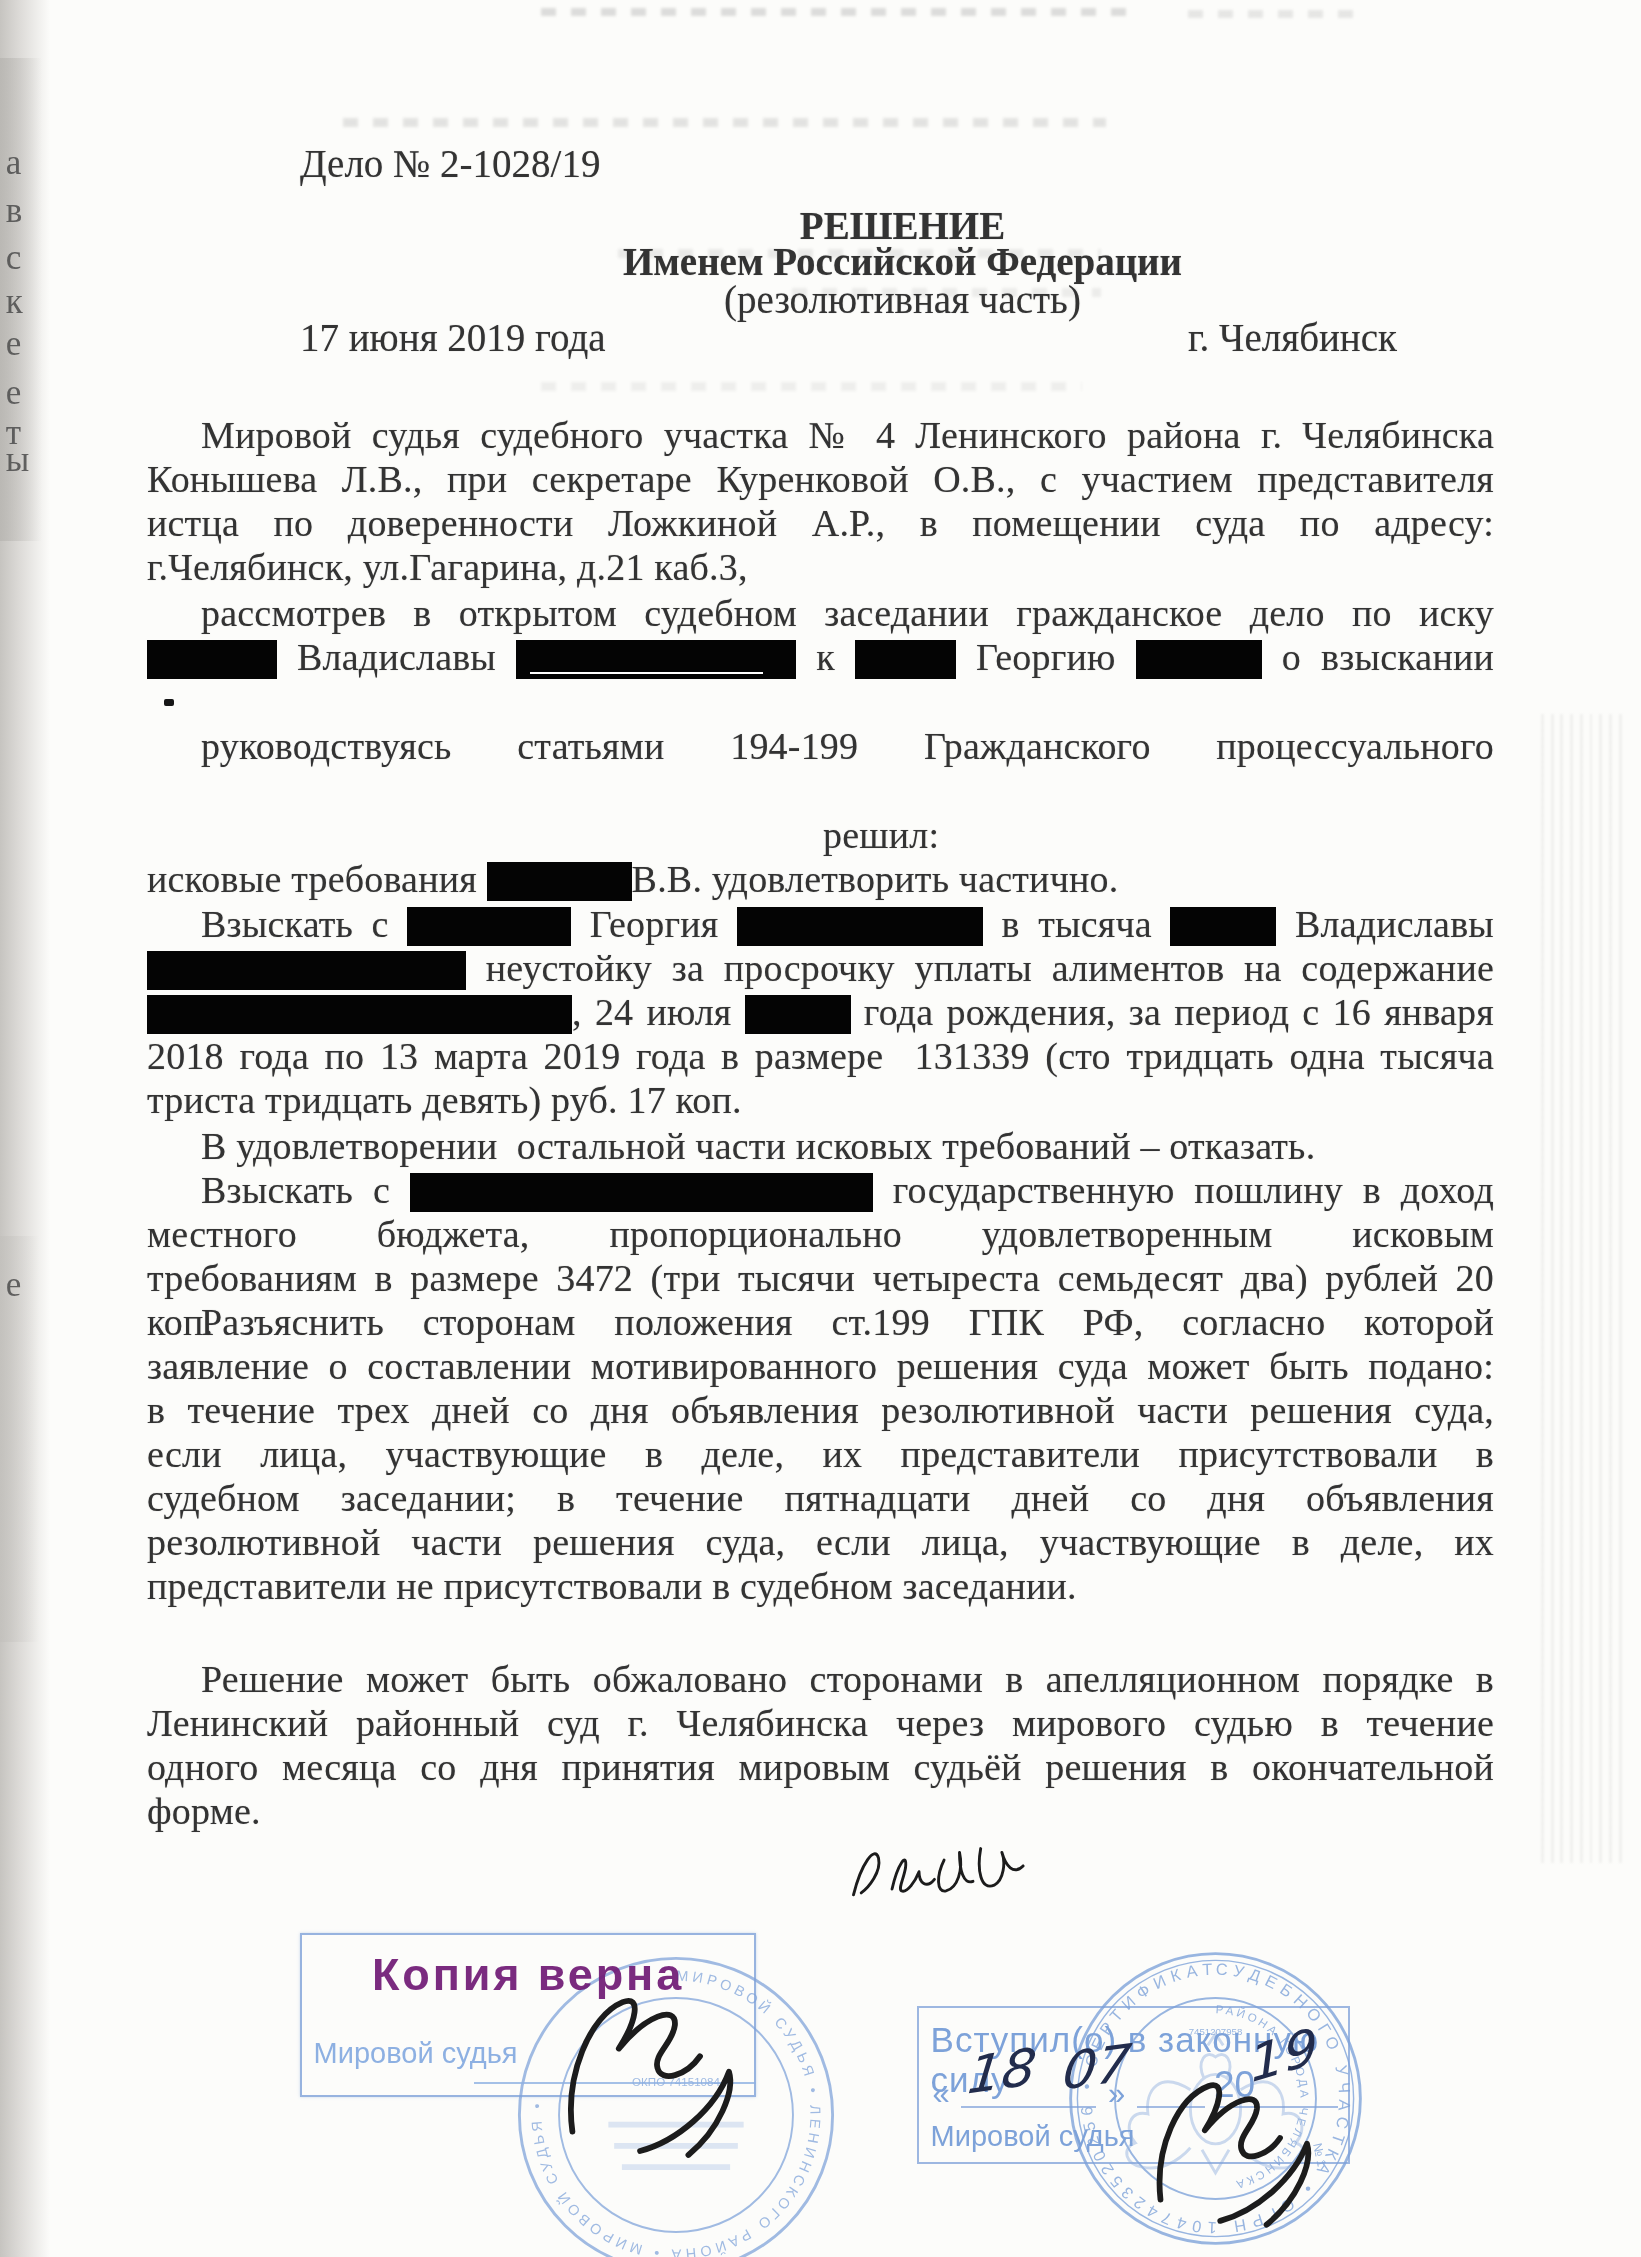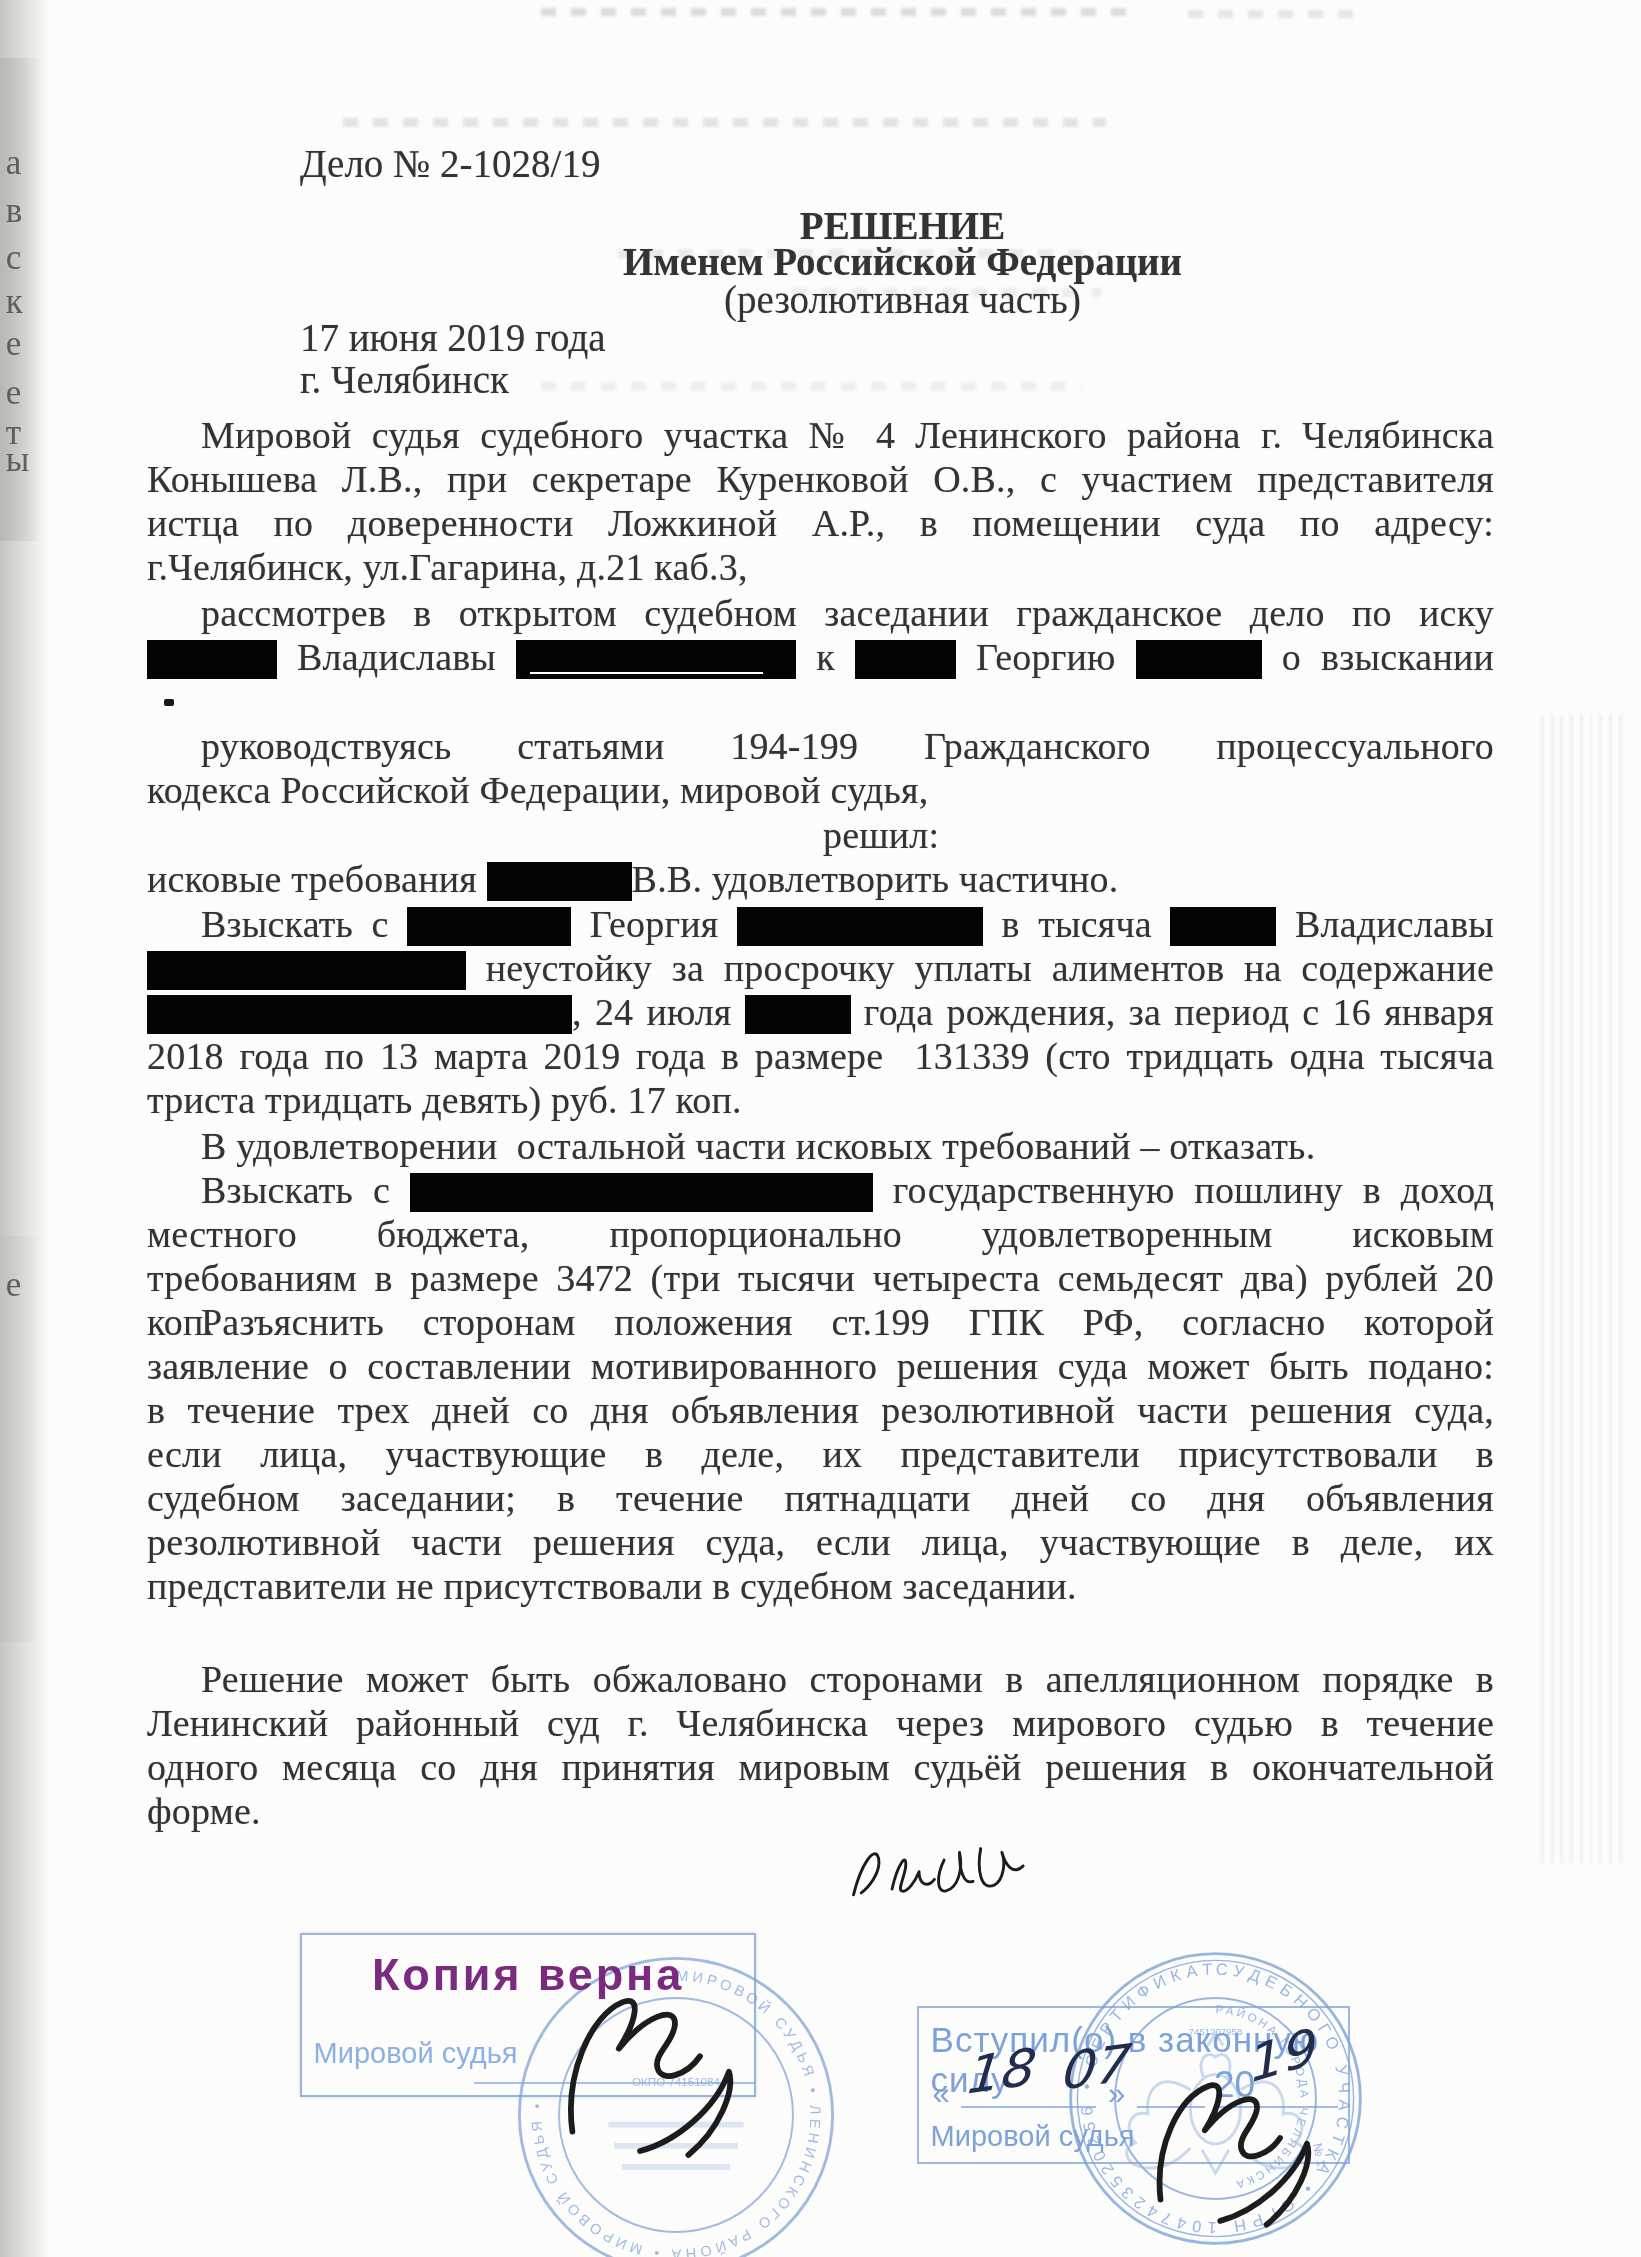--- a/index.html
+++ b/index.html
@@ -20,21 +20,21 @@
   .margin-letter{position:absolute;left:5.8px;font-size:35px;color:#4c4c4c;opacity:.85;
     font-family:"Liberation Serif",serif;}
   
   .textcol{position:absolute;left:147px;top:0;width:1347px;height:100%;
     text-shadow:0 0 1px rgba(70,70,70,.45);}
   .hline{position:absolute;left:0;width:100%;line-height:42px;font-size:39px;}
   .case-line{top:143px;padding-left:153px;}
   .t-bold{font-weight:bold;}
   .center935{text-align:center;padding-left:164px;box-sizing:border-box;}
   .date-row{top:317px;display:flex;justify-content:space-between;
-    padding-left:153px;padding-right:97px;box-sizing:border-box;flex-direction:column;}
+    padding-left:153px;padding-right:97px;box-sizing:border-box;}
   .para{position:absolute;left:0;width:100%;}
   .line{height:44px;line-height:44px;font-size:38px;letter-spacing:0.2px;}
   .line.just{text-align:justify;text-align-last:justify;}
   .redact{display:inline-block;height:39px;background:#040404;vertical-align:-8.7px;position:relative;}
   .redact.wline::after{content:'';position:absolute;left:5%;right:12%;bottom:4.8px;height:1.9px;background:#fff;}
   .artifact-dot{display:inline-block;width:9.7px;height:7.7px;background:#161616;border-radius:1.9px;
     margin-left:17.4px;vertical-align:7.7px;}
   .sig-row{position:absolute;left:0;top:1825px;width:100%;display:flex;justify-content:space-between;
     padding-left:122px;padding-right:157px;box-sizing:border-box;font-size:39px;line-height:44px;}
   
@@ -102,21 +102,20 @@
           <div class="line just"><span>истца по доверенности Ложкиной А.Р., в помещении суда по адресу:</span></div>
           <div class="line"><span>г.Челябинск, ул.Гагарина, д.21 каб.3,</span></div>
         </div>
         <div class="para" style="top: 591px;">
           <div class="line just" style="padding-left: 54px;"><span>рассмотрев в открытом судебном заседании гражданское дело по иску</span></div>
           <div class="line just"><span class="redact" style="width: 130px;"></span><span> Владиславы </span><span class="redact wline" style="width: 280px;"></span><span> к </span><span class="redact" style="width: 101px;"></span><span> Георгию </span><span class="redact" style="width: 126px;"></span><span> о взыскании</span></div>
           <div class="line"><span class="artifact-dot"></span></div>
         </div>
         <div class="para" style="top: 724px;">
           <div class="line just" style="padding-left: 54px;"><span>руководствуясь   статьями   194-199   Гражданского   процессуального</span></div>
-          <div class="line"><span>кодекса Российской Федерации, мировой судья,</span></div>
         </div>
         <div class="para" style="top: 813px;">
           <div class="line" style="padding-left: 676px;"><span>решил:</span></div>
         </div>
         <div class="para" style="top: 857px;">
           <div class="line"><span>исковые требования </span><span class="redact" style="width: 145px;"></span><span>В.В. удовлетворить частично.</span></div>
         </div>
         <div class="para" style="top: 902px;">
           <div class="line just" style="padding-left: 54px;"><span>Взыскать  с </span><span class="redact" style="width: 164px;"></span><span> Георгия </span><span class="redact" style="width: 246px;"></span><span> в тысяча </span><span class="redact" style="width: 106px;"></span><span> Владиславы</span></div>
           <div class="line just"><span class="redact" style="width: 319px;"></span><span> неустойку за просрочку уплаты алиментов на содержание</span></div>

